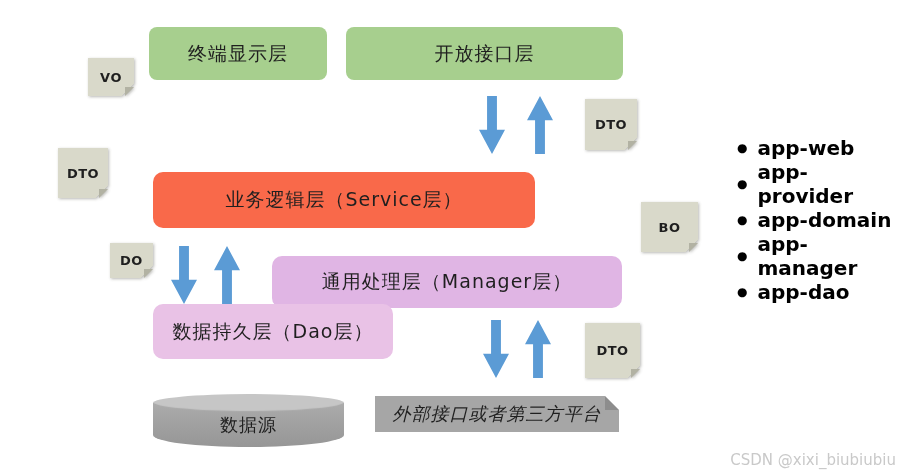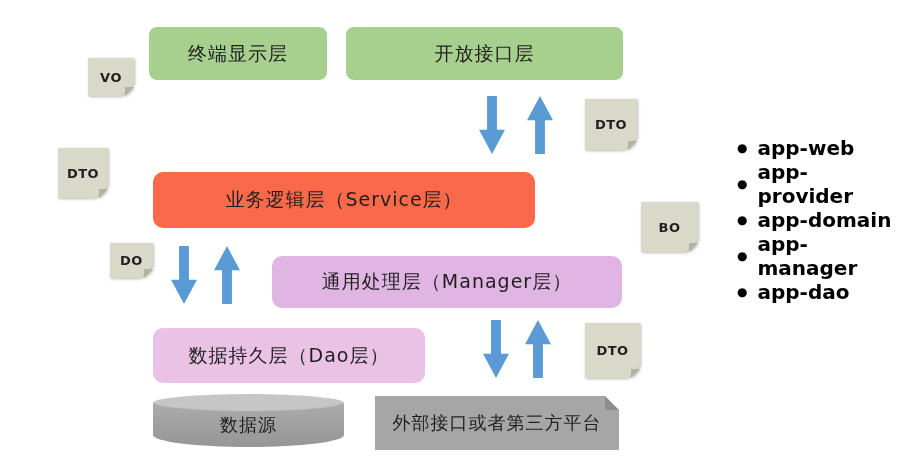--- a/index.html
+++ b/index.html
@@ -23,21 +23,21 @@
   .layer.tan    { background: var(--tan,    #c9b37a); }
   .layer.orange { background: var(--orange, #f9694a); }
   .layer.purple { background: var(--purple, #e0b5e4); }
   .layer.pink   { background: var(--pink,   #e9c2e6); }
 
   .l-terminal { left: 149px; top: 27px;  width: 178px; height: 53px; }
   .l-openapi  { left: 346px; top: 27px;  width: 277px; height: 53px; }
   .l-web      { left: 148px; top: 99px;  width: 285px; height: 53px; }
   .l-service  { left: 153px; top: 172px; width: 382px; height: 56px; }
   .l-manager  { left: 272px; top: 246px; width: 350px; height: 52px; margin-top: 10px; }
-  .l-dao      { left: 153px; top: 328px; width: 272px; height: 55px; }
+  .l-dao      { left: 153px; top: 304px; width: 240px; height: 55px; }
 
   
   .sticky {
     position: absolute;
     background: linear-gradient(315deg, rgba(0,0,0,0) 9px, var(--sticky, #d9d9ca) 0);
     display: flex; align-items: center; justify-content: center;
     font-size: 13px; font-weight: 700; letter-spacing: .5px;
     filter: drop-shadow(1.5px 1.5px 1.5px rgba(100,100,90,.45));
   }
   .sticky::after {
@@ -77,25 +77,25 @@
   }
   .cylinder::before {
     content: ""; position: absolute; left: 0; top: -9px;
     width: 100%; height: 18px; border-radius: 50%;
     background: var(--cyl-top, #c6c6c6);
     box-shadow: inset 0 -1px 1px rgba(0,0,0,.15);
   }
 
   
   .card {
-    position: absolute; left: 375px; top: 396px; width: 244px; height: 54px;
+    position: absolute; left: 375px; top: 396px; width: 244px; height: 36px;
     background: var(--gray-card, #a6a6a6);
     clip-path: polygon(0 0, calc(100% - 14px) 0, 100% 14px, 100% 100%, 0 100%);
     display: flex; align-items: center; justify-content: center;
-    font-size: 18px; letter-spacing: 1px;
+    font-size: 18px; letter-spacing: 1px; font-style: italic;
   }
   .card::after {
     content: ""; position: absolute; right: 0; top: 0;
     width: 0; height: 0;
     border-right: 14px solid transparent;
     border-bottom: 14px solid #8d8d8d;
   }
 
   
   .modules {
@@ -144,14 +144,15 @@
   <div class="card">外部接口或者第三方平台</div>
 
   <ul class="modules">
     <li>app-web</li>
     <li>app-provider</li>
     <li>app-domain</li>
     <li>app-manager</li>
     <li>app-dao</li>
   </ul>
 
+  <div class="watermark">CSDN @xixi_biubiubiu</div>
 
 </div>
 
 </body></html>

